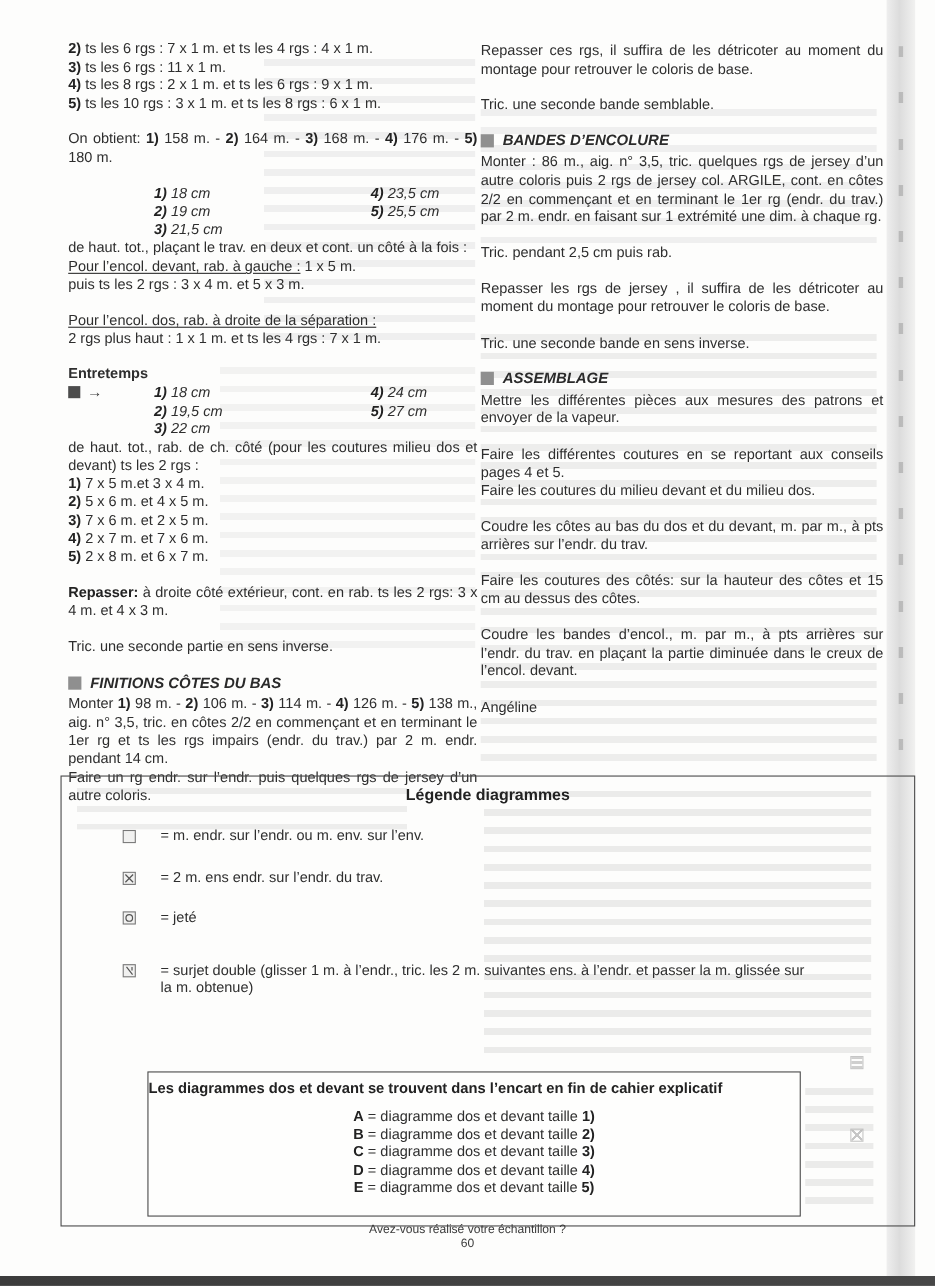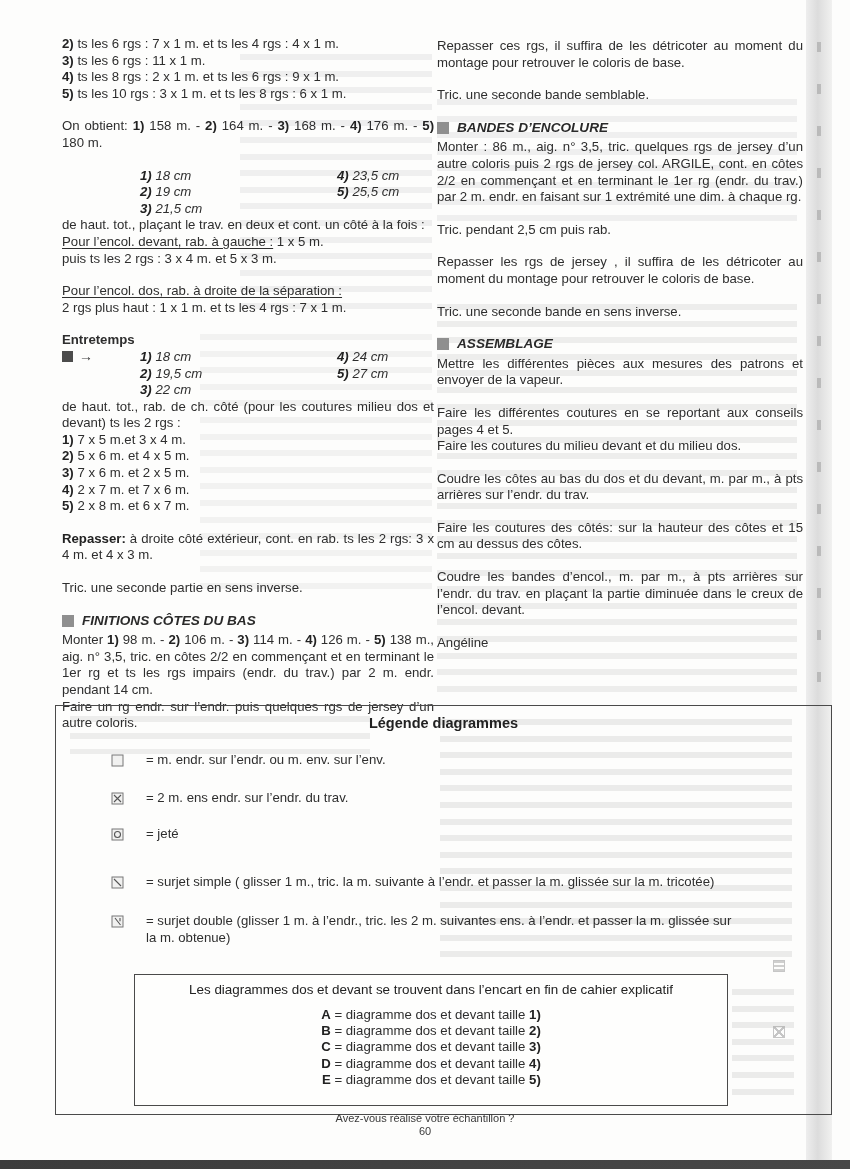--- a/index.html
+++ b/index.html
@@ -30,22 +30,22 @@
   .legend{position:absolute;left:55px;top:705px;width:777px;height:410px;
           border:1.5px solid #4a4a4a;background:rgba(255,255,255,0.0);box-sizing:border-box;}
   .lg-title{text-align:center;font-weight:bold;font-size:14.5px;margin-top:9px;color:#222;}
   .lg-items{position:absolute;left:55px;top:46px;right:12px;font-size:13.2px;line-height:16.6px;}
   .lg-item{display:flex;align-items:flex-start;gap:0;}
   .lg-sym{flex:0 0 13px;margin-top:2px;}
   .lg-text{margin-left:22px;max-width:592px;}
   .mb1{margin-bottom:21px;} .mb2{margin-bottom:20px;} .mb3{margin-bottom:31px;} .mb4{margin-bottom:23px;}
   .inner-box{position:absolute;left:78px;top:268px;width:594px;height:132px;
              border:1.5px solid #4a4a4a;box-sizing:border-box;background:rgba(255,255,255,0.35);}
-  .ib-title{text-align:center;font-weight:normal;font-size:13.4px;margin-top:7px;color:#222;}
-  .ib-lines{width:fit-content;margin:10px auto 4px auto;text-align:right;font-size:13.2px;line-height:16.2px;}
+  .ib-title{font-weight:bold;font-size:13.4px;margin-top:7px;color:#222;}
+  .ib-lines{width:fit-content;margin:10px auto 4px auto;text-align:center;font-size:13.2px;line-height:16.2px;}
   
   .footer{position:absolute;left:0;top:1112px;width:850px;text-align:center;
           font-size:11px;line-height:13px;color:#3a3a3a;}
   
   .bleed{position:absolute;filter:blur(0.6px);
          background:repeating-linear-gradient(180deg,transparent 0 4px,#8a8a8a 4px 10px,transparent 10px 16.6px);}
   .edge-band{position:absolute;left:806px;top:0;width:26px;height:1160px;
              background:linear-gradient(90deg,#eeeeee,#dcdcdc 45%,#f1f1f0);}
   .edge-dashes{position:absolute;left:817px;top:42px;width:4px;height:660px;opacity:.45;
                background:repeating-linear-gradient(180deg,#8f8f8f 0 10px,transparent 10px 42px);}
@@ -176,29 +176,20 @@
       </div>
       <div class="lg-item mb3">
         <span class="lg-sym">
           <svg class="sym" width="13" height="13" viewBox="0 0 13 13">
               <rect x="1" y="1" width="11" height="11" fill="#f1f1f0" stroke="#777" stroke-width="1"></rect>
               <circle cx="6.5" cy="6.5" r="3" fill="none" stroke="#555" stroke-width="1.1"></circle>
             </svg>
         </span>
         <span class="lg-text">= jeté</span>
       </div>
-      <div class="lg-item mb4">
-        <span class="lg-sym">
-          <svg class="sym" width="13" height="13" viewBox="0 0 13 13">
-              <rect x="1" y="1" width="11" height="11" fill="#f1f1f0" stroke="#777" stroke-width="1"></rect>
-              <path d="M3 3 L10 10" stroke="#555" stroke-width="1.1" fill="none"></path>
-            </svg>
-        </span>
-        <span class="lg-text">= surjet simple ( glisser 1 m., tric. la m. suivante à l’endr. et passer la m. glissée sur la m. tricotée)</span>
-      </div>
       <div class="lg-item">
         <span class="lg-sym">
           <svg class="sym" width="13" height="13" viewBox="0 0 13 13">
               <rect x="1" y="1" width="11" height="11" fill="#f1f1f0" stroke="#777" stroke-width="1"></rect>
               <path d="M4 3 L9.5 10 M9 3 L9 6.2" stroke="#555" stroke-width="1.1" fill="none"></path>
             </svg>
         </span>
         <span class="lg-text">= surjet double (glisser 1 m. à l’endr., tric. les 2 m. suivantes ens. à l’endr. et passer la m. glissée  sur la m. obtenue)</span>
       </div>
     </div>

